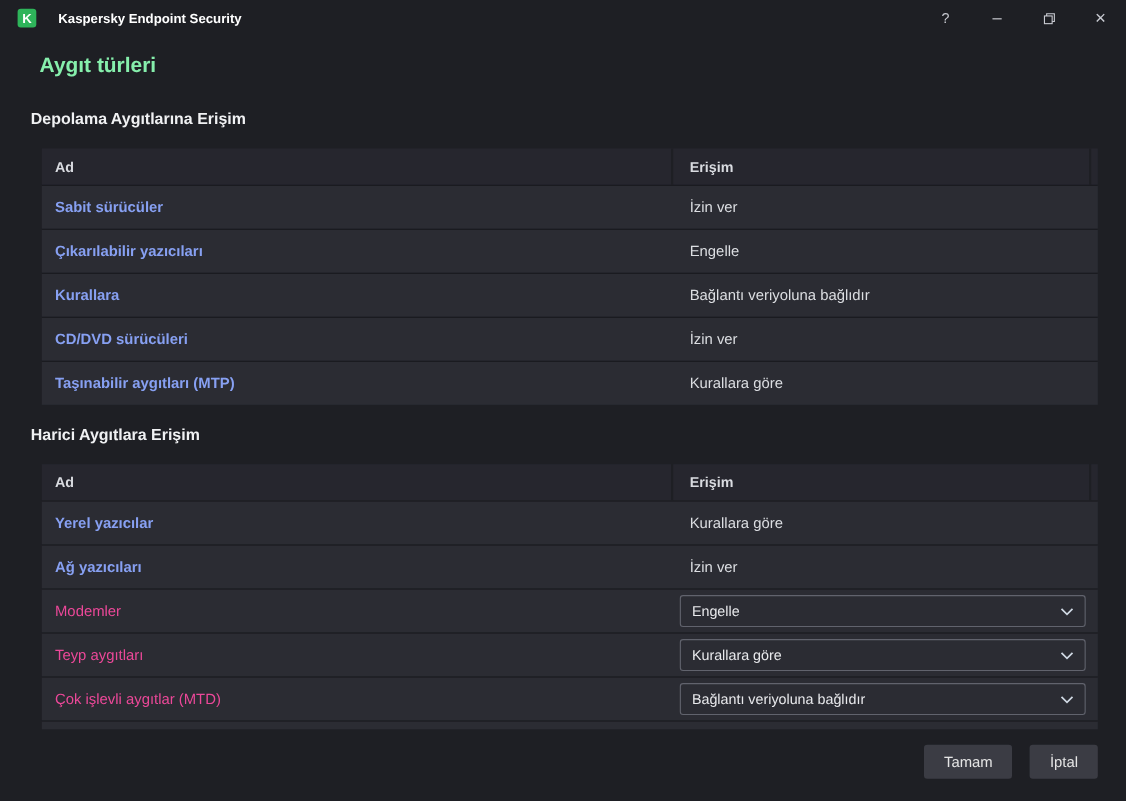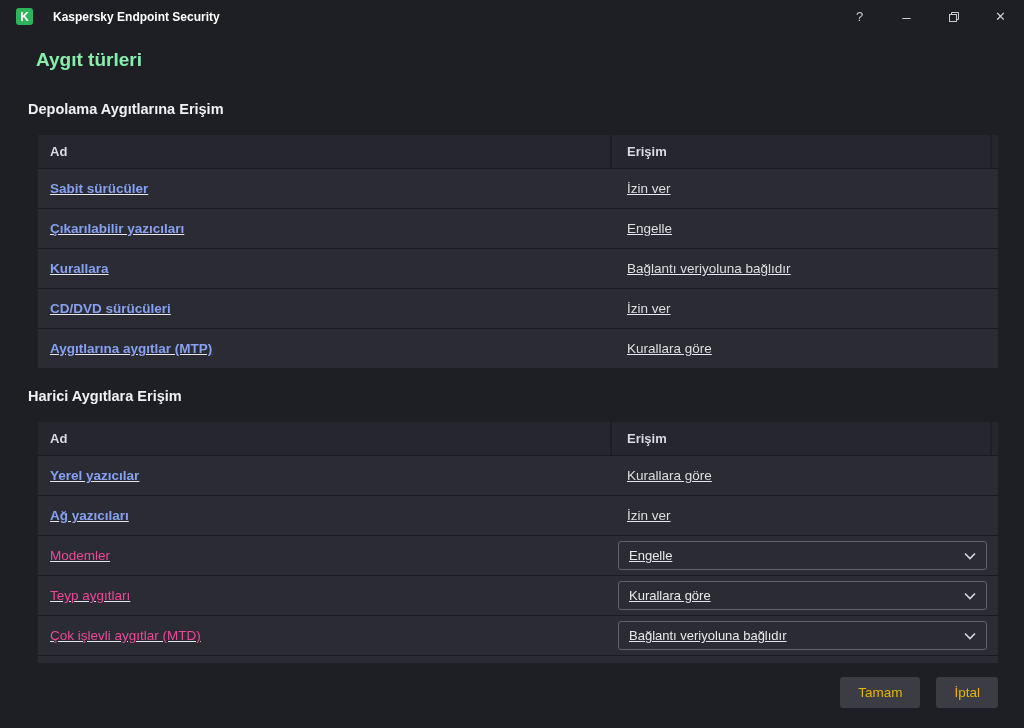--- a/index.html
+++ b/index.html
@@ -38,21 +38,21 @@
     display: flex; height: 33px; background: #26262e; align-items: stretch;
     font-size: 13px; font-weight: bold; color: #d9dbe0;
   }
   .th { display: flex; align-items: center; }
   .th-name { flex: 0 0 574px; padding-left: 12px; border-right: 2px solid #1e1f24; }
   .th-access { flex: 1; padding-left: 15px; }
   .gutter { flex: 0 0 8px; border-left: 2px solid #1e1f24; }
 
   .trow {
     display: flex; height: 40px; background: #2b2c33; border-top: 1px solid #191a1f;
-    align-items: center; font-size: 13.5px; text-decoration: underline;
+    align-items: center; font-size: 13.5px;
   }
   .cell { display: flex; align-items: center; height: 100%; }
   .name-cell { flex: 0 0 574px; padding-left: 12px; }
   .access-cell { flex: 1; padding-left: 15px; padding-right: 18px; color: #dcdee2; }
   .access-cell.has-select { padding: 0 11px 0 6px; }
   .link { color: var(--link); font-weight: bold; cursor: pointer; }
   .plain-name { color: #ec4899; text-align: center; }
 
   .select {
     display: flex; align-items: center; justify-content: space-between;
@@ -60,21 +60,21 @@
     border: 1px solid #61636d; border-radius: 3px;
     padding: 0 10px; color: #e8e9ec; font-size: 13px; cursor: pointer;
   }
   .chevron { color: #cfd8e3; display: flex; margin-left: 8px; }
 
   .partial-row { height: 8px; background: #2b2c33; border-top: 1px solid #191a1f; overflow: hidden; }
 
   .footer { display: flex; justify-content: flex-end; gap: 16px; margin-top: 14px; }
   .btn {
     height: 31px; padding: 0 18px; background: #3b3c44; border: none; border-radius: 3px;
-    color: #eab308; font-size: 13.5px; font-family: inherit; cursor: pointer;
+    color: #e5e5e5; font-size: 13.5px; font-family: inherit; cursor: pointer;
   }
 </style>
 </head>
 <body style="--brand: #2eb45a; --link: #87a0f2;">
 
 <div class="window">
 
   <div class="titlebar">
     <div class="logo">K</div>
     <div class="win-title">Kaspersky Endpoint Security</div>
@@ -130,21 +130,21 @@
             <div class="trow">
               <div class="cell name-cell">
                 <span class="link">CD/DVD sürücüleri</span>
               </div>
               <div class="cell access-cell">
                 <span>İzin ver</span>
               </div>
             </div>
             <div class="trow">
               <div class="cell name-cell">
-                <span class="link">Aygıtlarına aygıtlar (MTP)</span>
+                <span class="link">Taşınabilir aygıtları (MTP)</span>
               </div>
               <div class="cell access-cell">
                 <span>Kurallara göre</span>
               </div>
             </div>
           </div>
       </div>
     </div>
 
     <div class="section">

